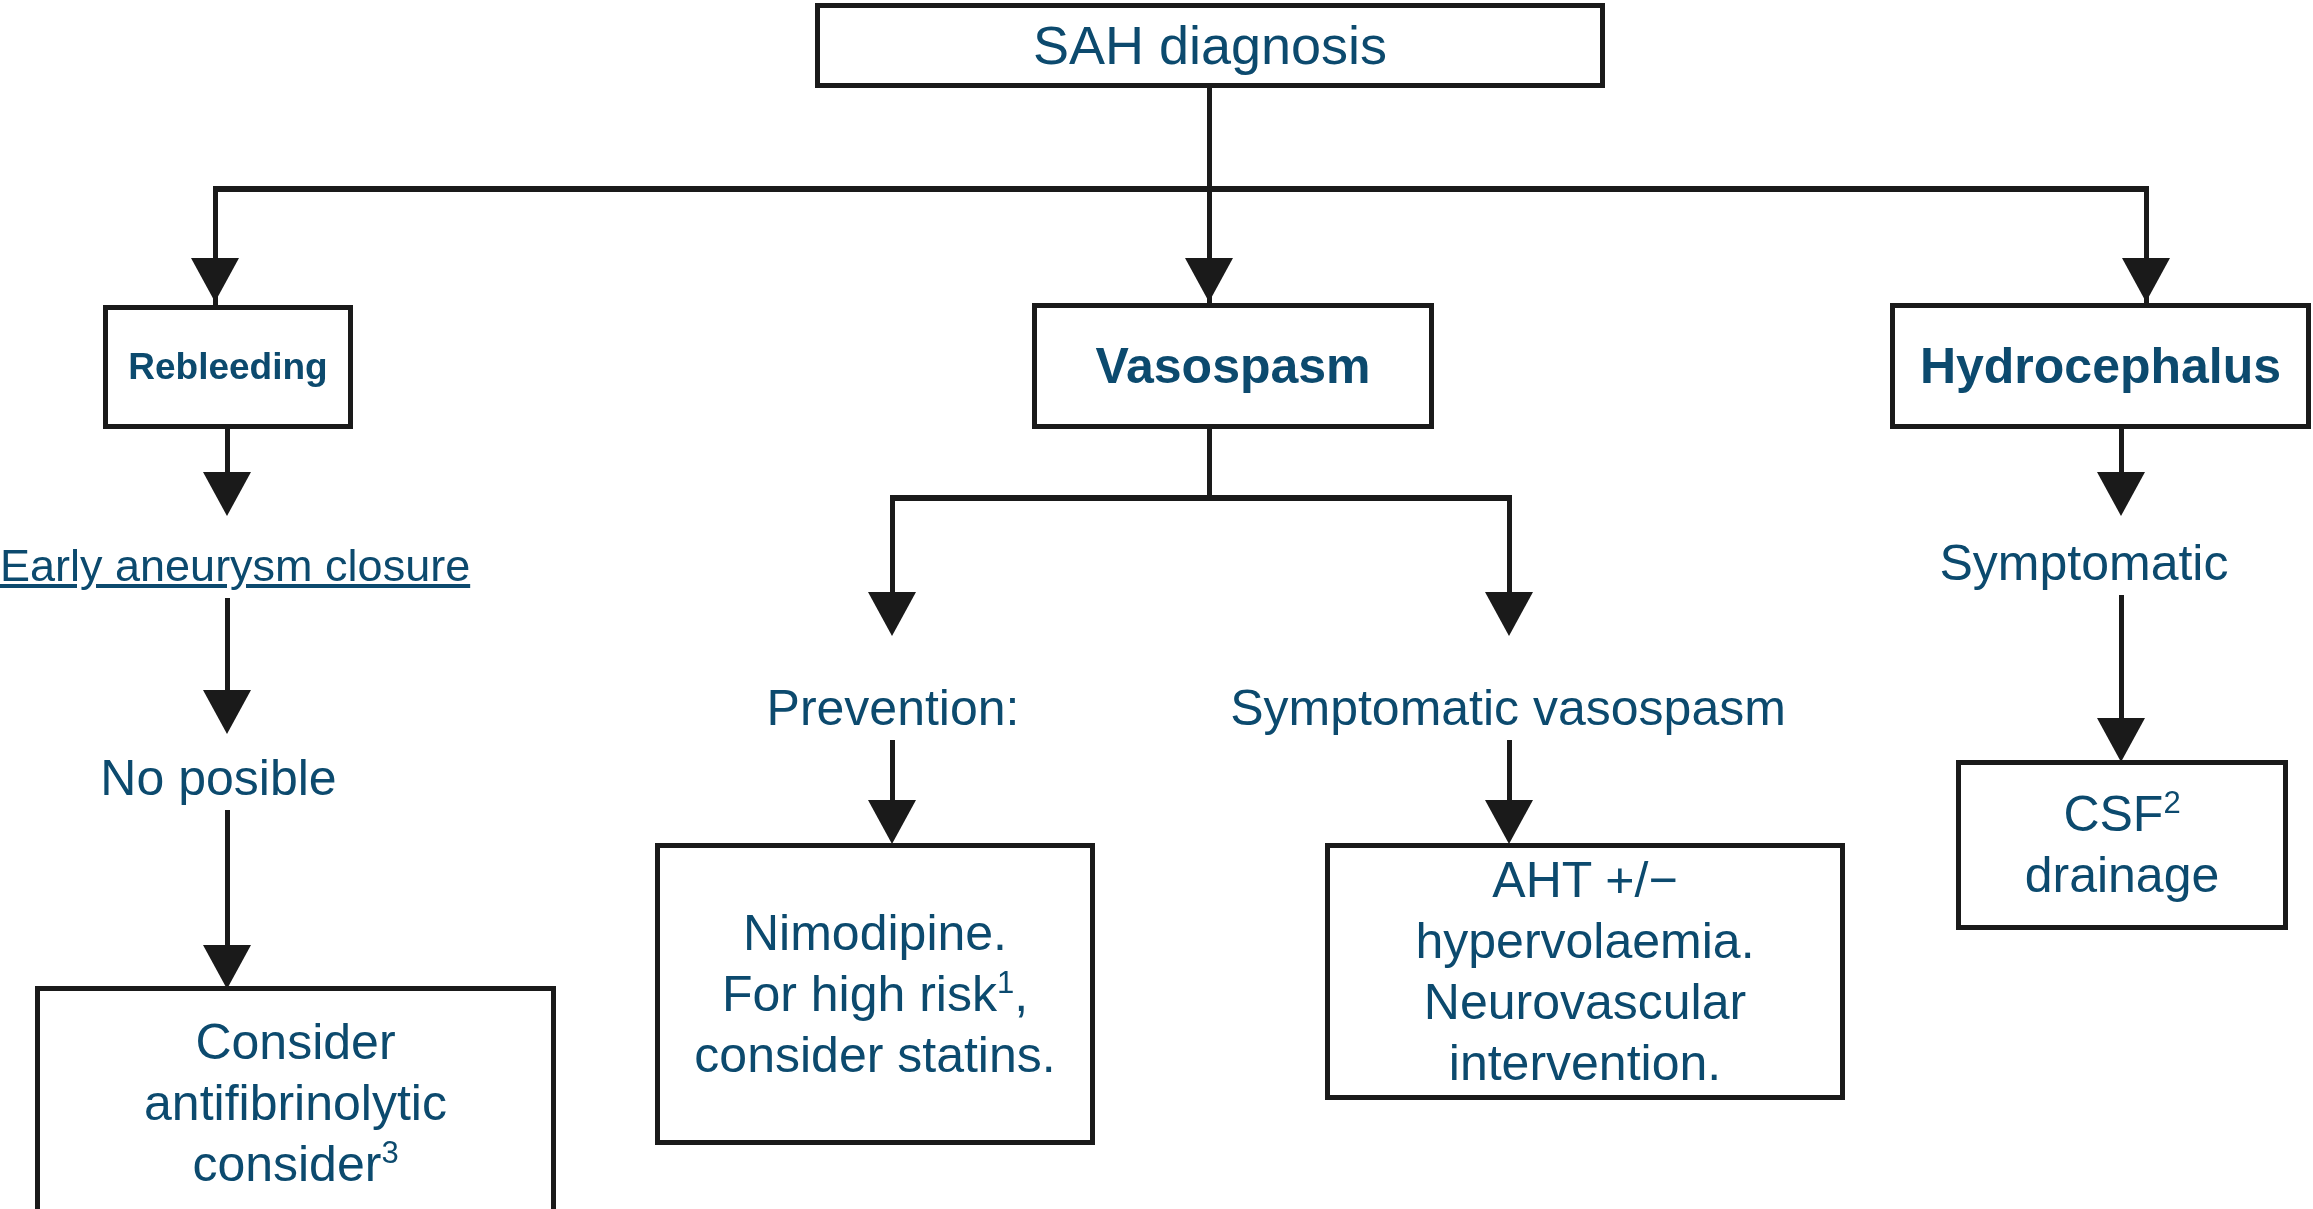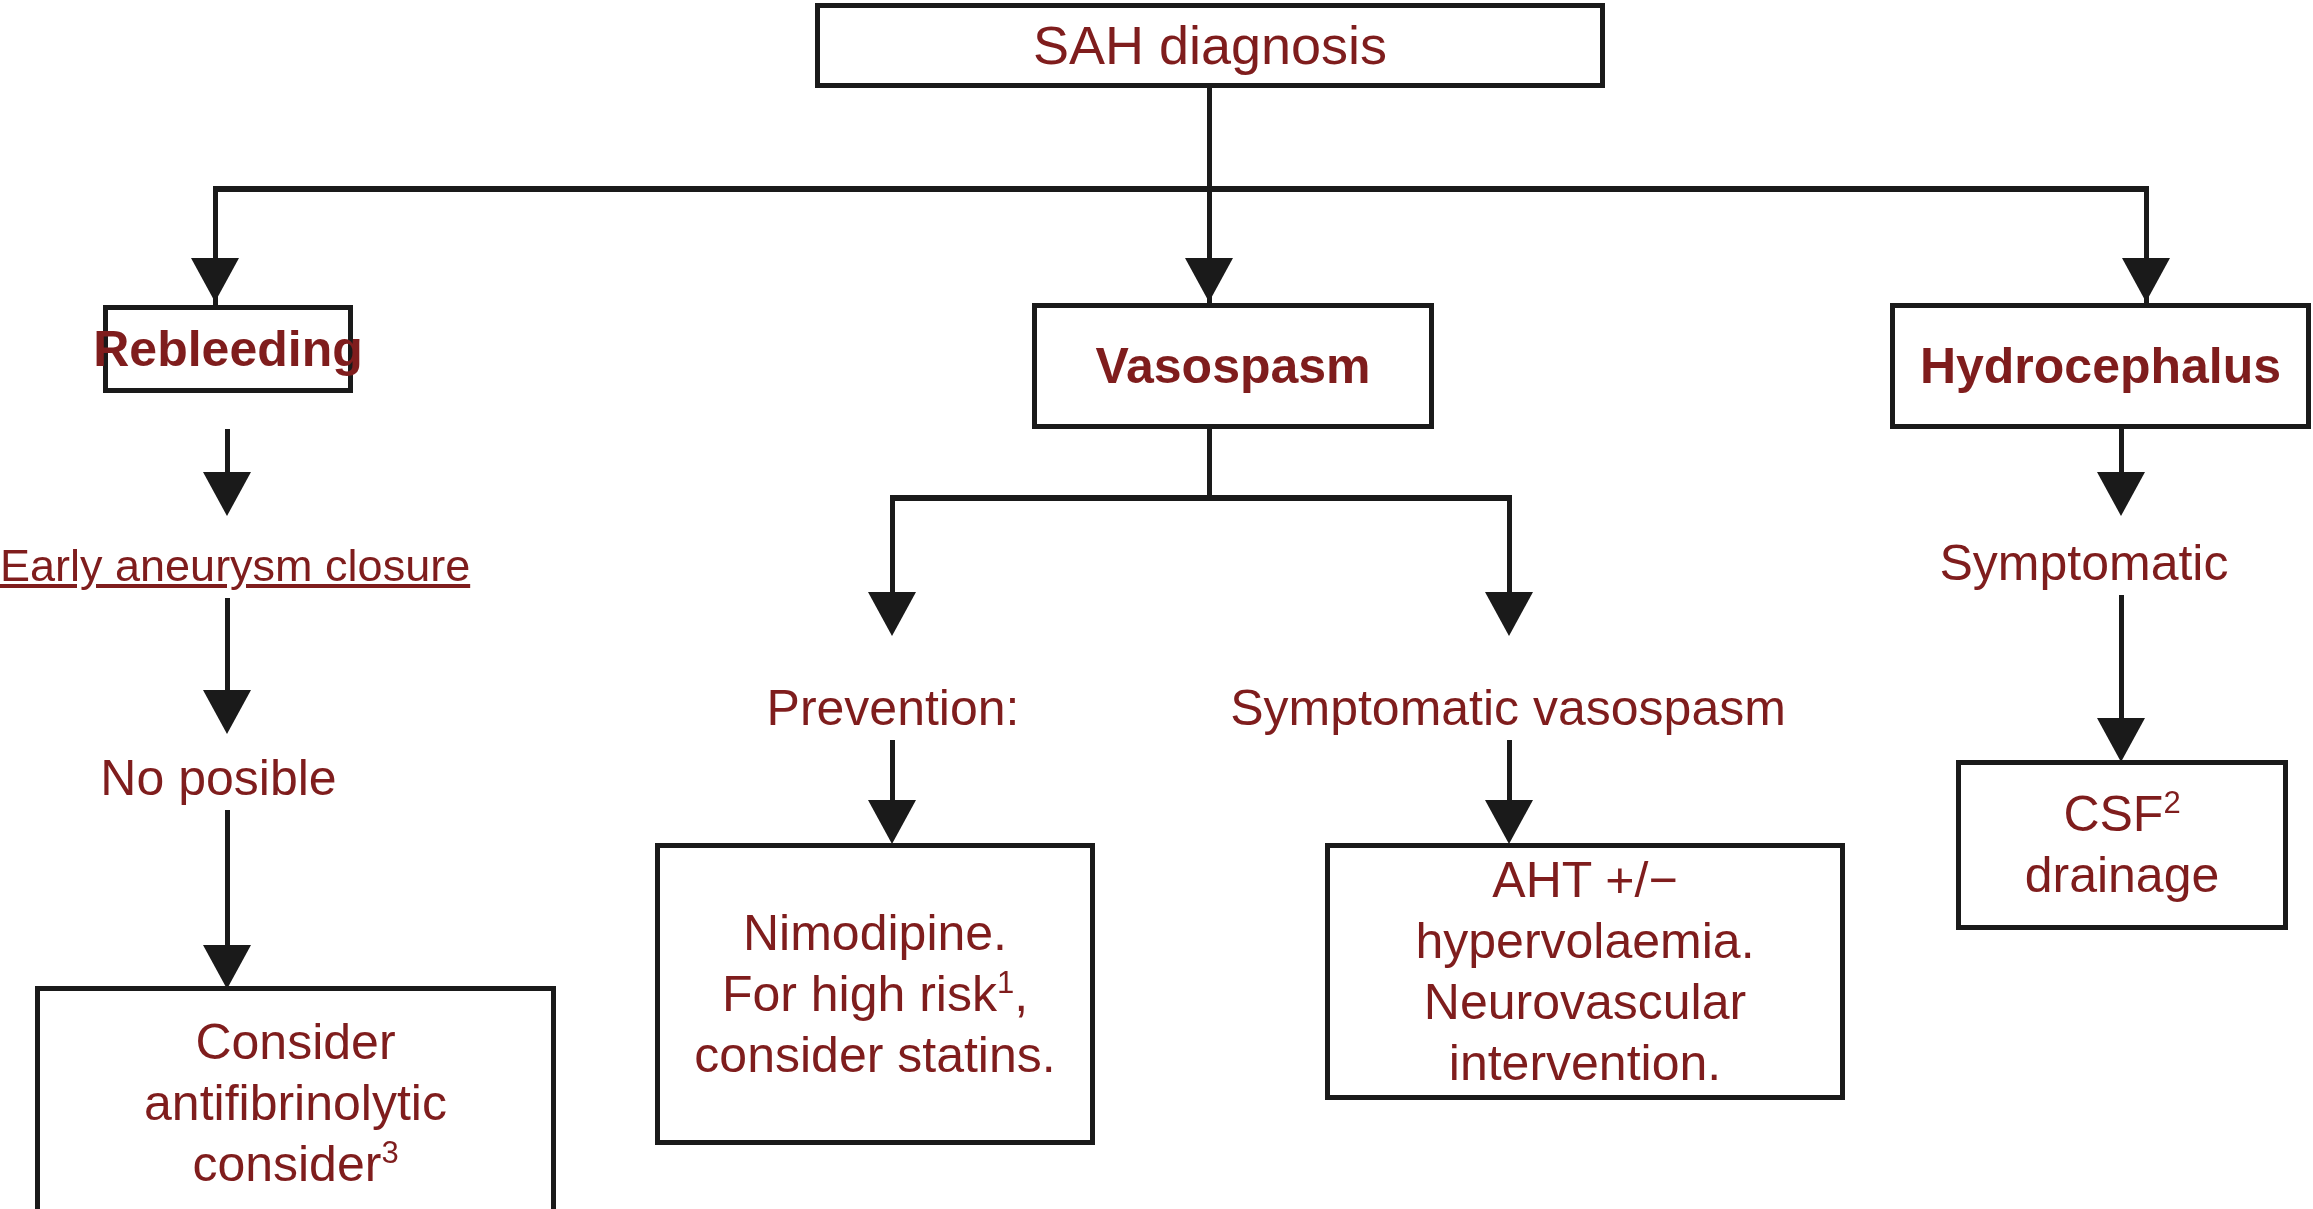--- a/index.html
+++ b/index.html
@@ -7,21 +7,21 @@
     padding: 0;
     background: #ffffff;
   }
   #canvas {
     position: relative;
     width: 2313px;
     height: 1209px;
     background: #ffffff;
     overflow: hidden;
     font-family: "Liberation Sans", sans-serif;
-    color: #7f1d1d;
+    color: #0c4a6e;
   }
   .node-box {
     position: absolute;
     box-sizing: border-box;
     border: 5px solid #1a1a1a;
     background: #ffffff;
     display: flex;
     align-items: center;
     justify-content: center;
     text-align: center;
@@ -72,21 +72,21 @@
 
   <div class="conn vline" style="left:213px; top:186px; width:5px; height:125px;"></div>
   <div class="arrowhead" style="left:191px; top:258px;"></div>
 
   <div class="conn vline" style="left:1207px; top:186px; width:5px; height:125px;"></div>
   <div class="arrowhead" style="left:1185px; top:258px;"></div>
 
   <div class="conn vline" style="left:2144px; top:186px; width:5px; height:125px;"></div>
   <div class="arrowhead" style="left:2122px; top:258px;"></div>
 
-  <div class="node-box bold" style="left:103px; top:305px; width:250px; height:88px; font-size:50px;">
+  <div class="node-box bold" style="left:103px; top:305px; width:250px; height:124px; font-size:37px;">
     <span>Rebleeding</span>
   </div>
 
   <div class="node-box bold" style="left:1032px; top:303px; width:402px; height:126px; font-size:50px;">
     <span>Vasospasm</span>
   </div>
 
   <div class="node-box bold" style="left:1890px; top:303px; width:421px; height:126px; font-size:50px;">
     <span>Hydrocephalus</span>
   </div>

